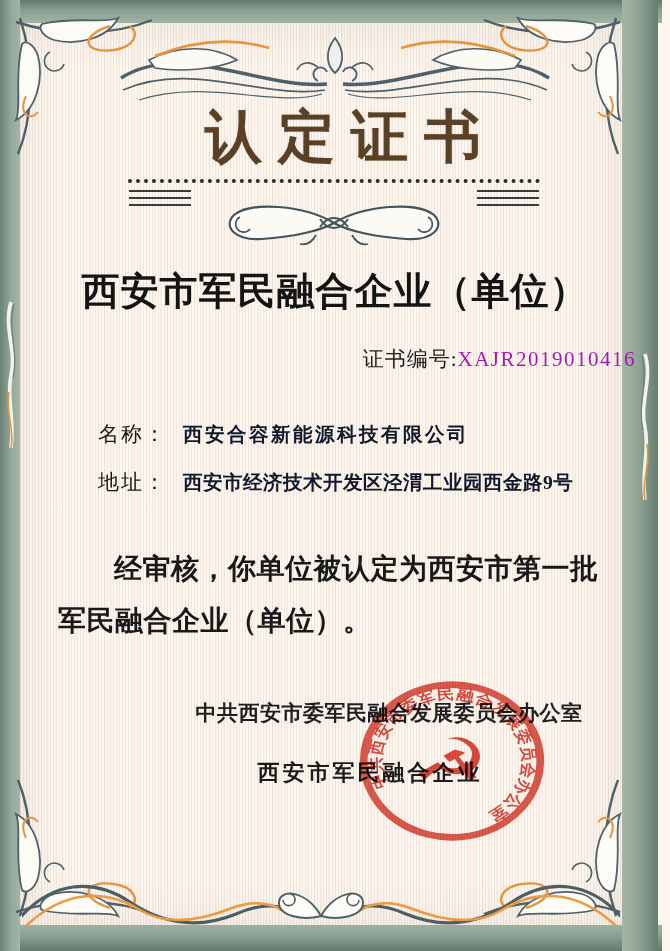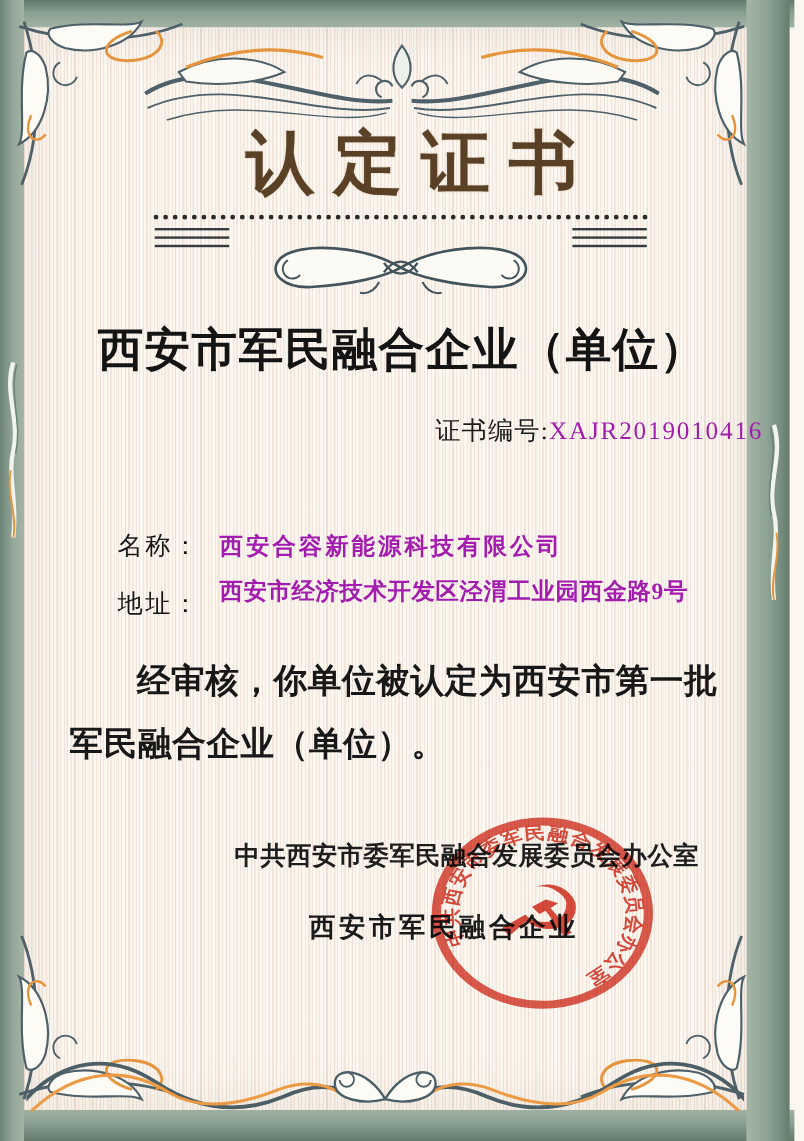--- a/index.html
+++ b/index.html
@@ -39,22 +39,22 @@
   .triple-lines div{height:2px;background:#383b3d;margin-bottom:5px;}
   #triple-left{left:129px;} #triple-right{left:477px;}
   #heading{left:20px;top:266px;width:630px;text-align:center;
     font-size:38px;font-weight:bold;letter-spacing:1px;color:#141414;z-index:2;}
   #certno{top:345px;right:58px;font-size:21px;letter-spacing:1px;z-index:2;}
   #certno .lbl{color:#1b1b1b;}
   #certno .val{color:#a21caf;font-weight:400;letter-spacing:1.5px;}
   .field-row{left:98px;display:flex;align-items:baseline;gap:16px;z-index:2;}
   #field-name{top:420px;} #field-addr{top:468px;align-items:center;}
   .field-label{font-family:Liberation Sans, sans-serif;
-    font-size:21px;letter-spacing:2px;color:#161616;white-space:nowrap;margin-top:21px;}
-  .field-value{font-size:19.5px;font-weight:bold;color:#a21caf;white-space:nowrap;}
+    font-size:21px;letter-spacing:2px;color:#161616;white-space:nowrap;}
+  .field-value{font-size:19.5px;font-weight:bold;color:#0f172a;white-space:nowrap;}
   #field-name .field-value{letter-spacing:2.5px;}
   #field-addr .field-value{letter-spacing:0.5px;}
   #body-text{left:58px;top:543px;width:562px;font-size:28px;font-weight:bold;
     letter-spacing:0.5px;line-height:52px;color:#181818;text-indent:56px;z-index:2;}
   #issuer{left:150px;top:699px;width:478px;text-align:center;font-size:21px;
     font-weight:bold;letter-spacing:0.5px;color:#1e1e1e;z-index:2;}
   #date{left:150px;top:758px;width:440px;text-align:center;font-size:22px;
     font-weight:bold;letter-spacing:3px;color:#1a1a1a;z-index:2;}
   
   #seal{left:356px;top:678px;width:192px;height:166px;z-index:3;

